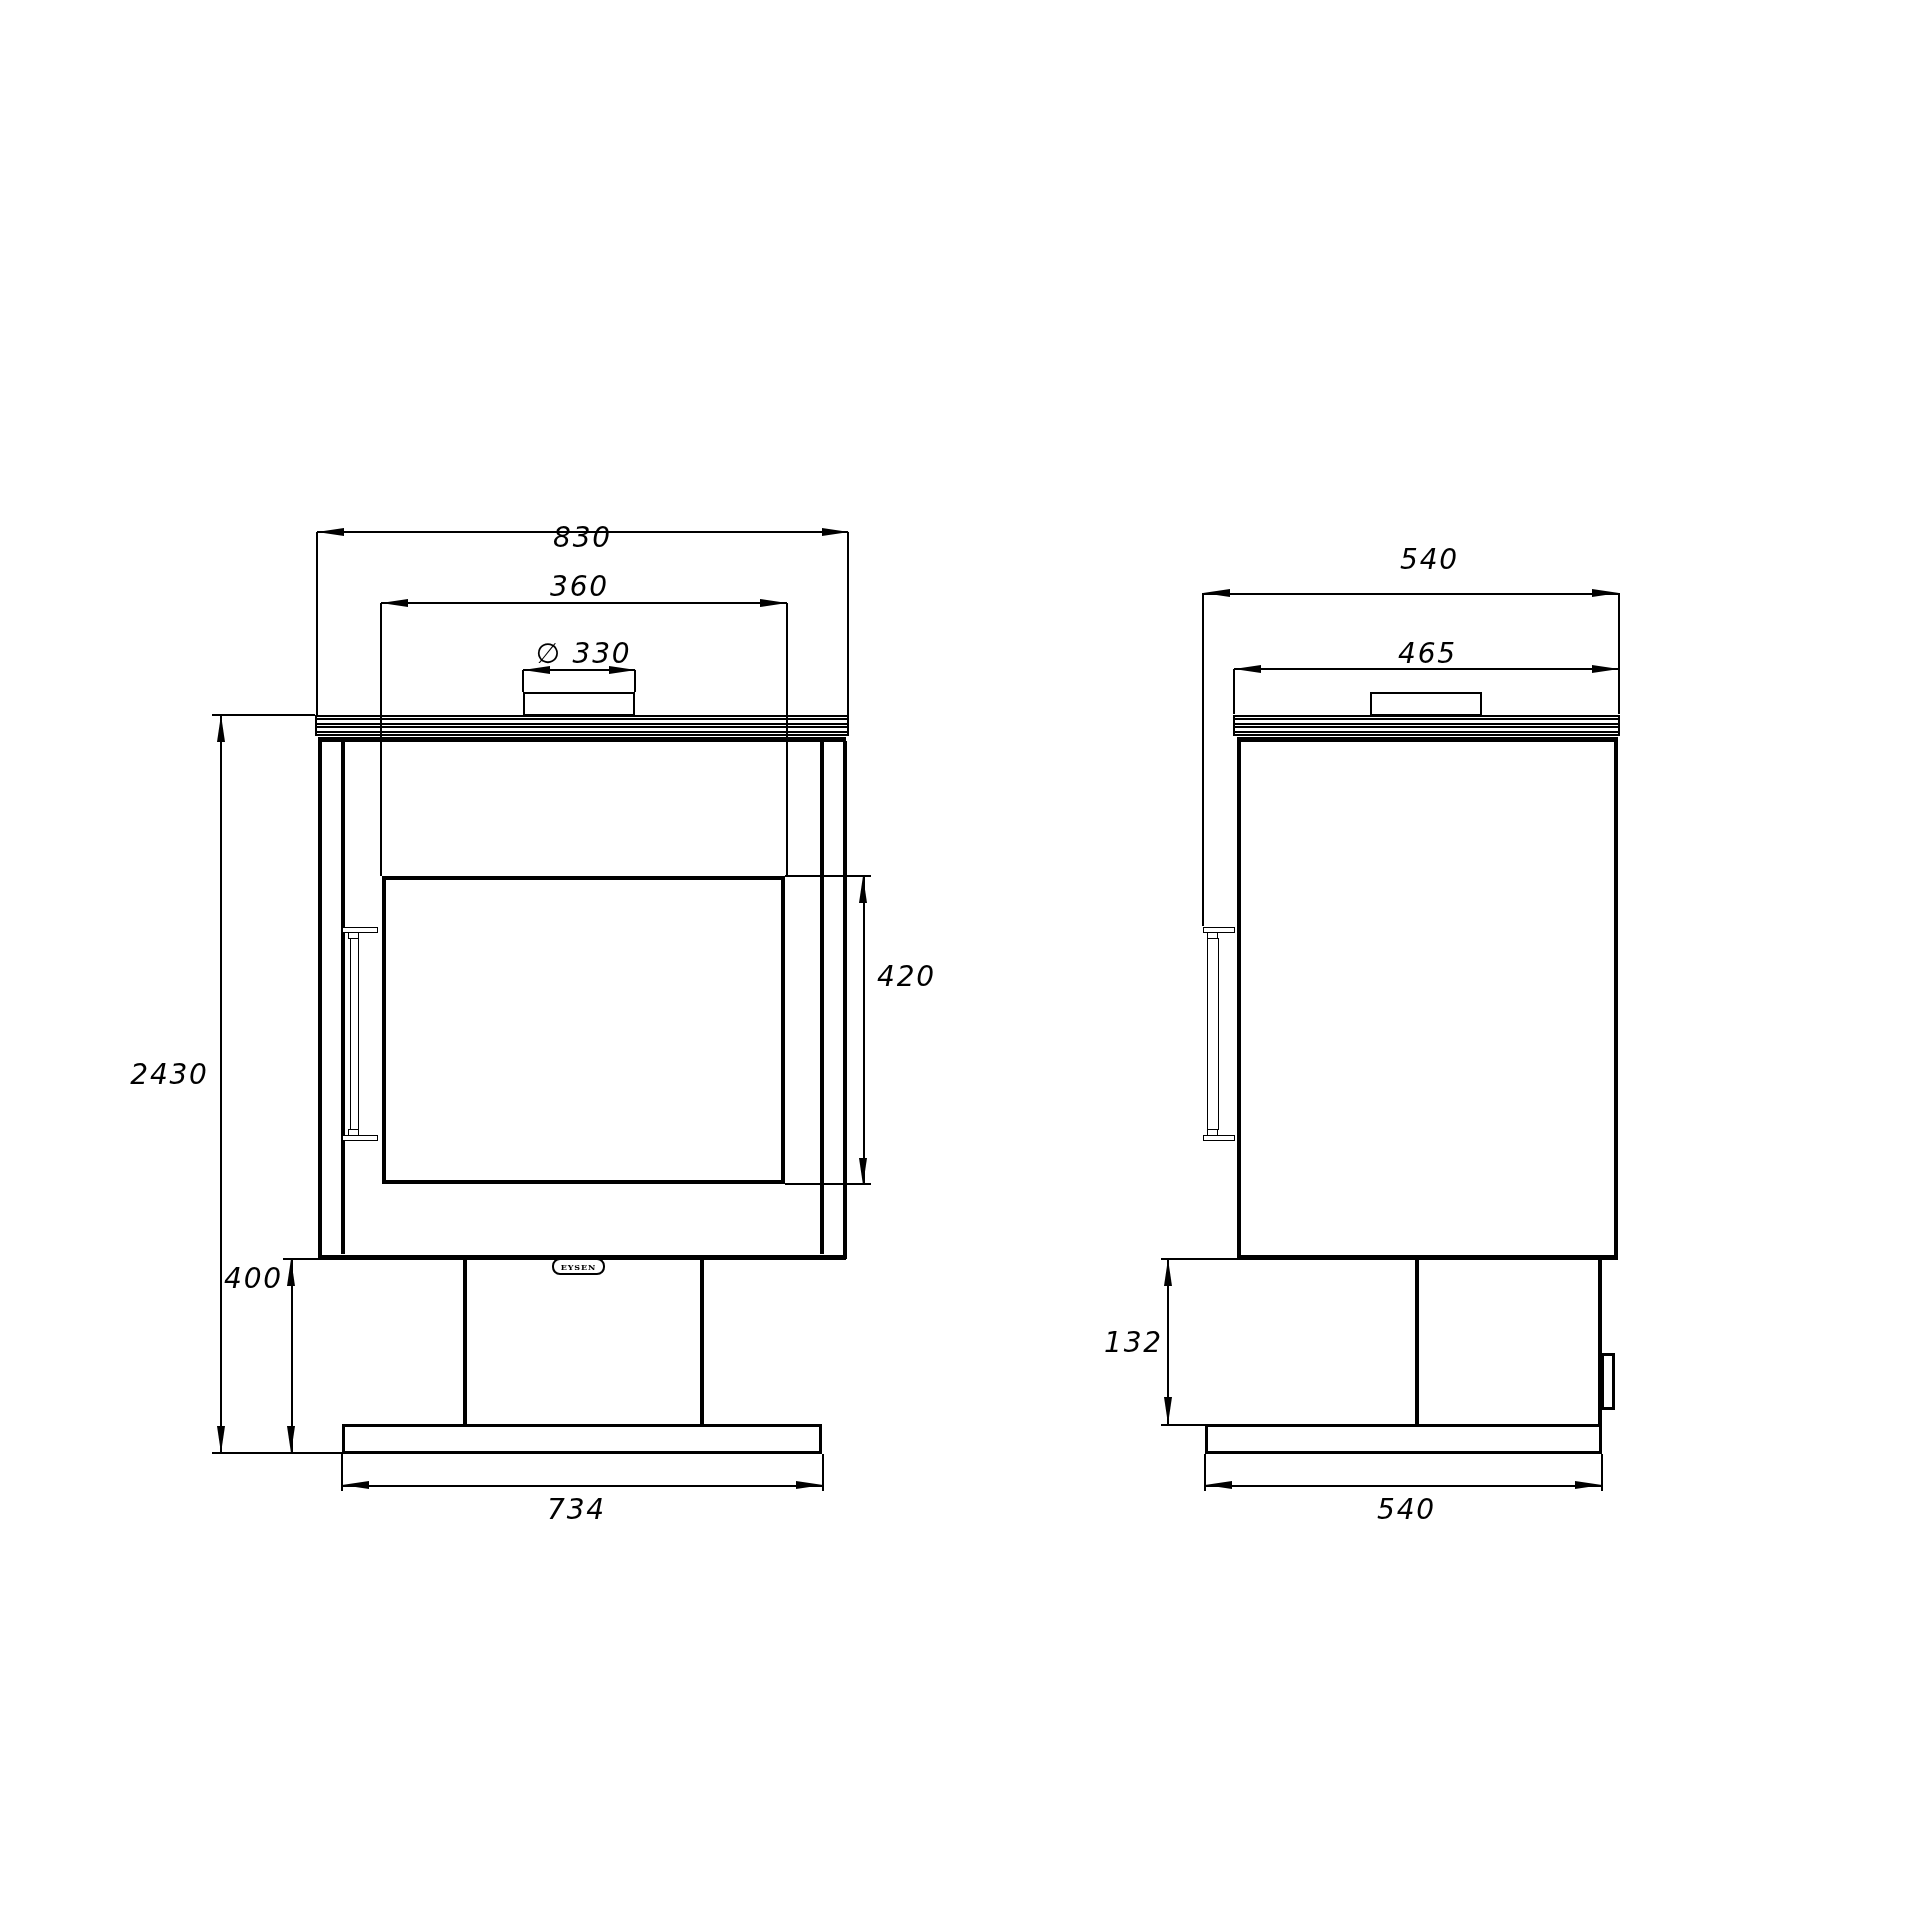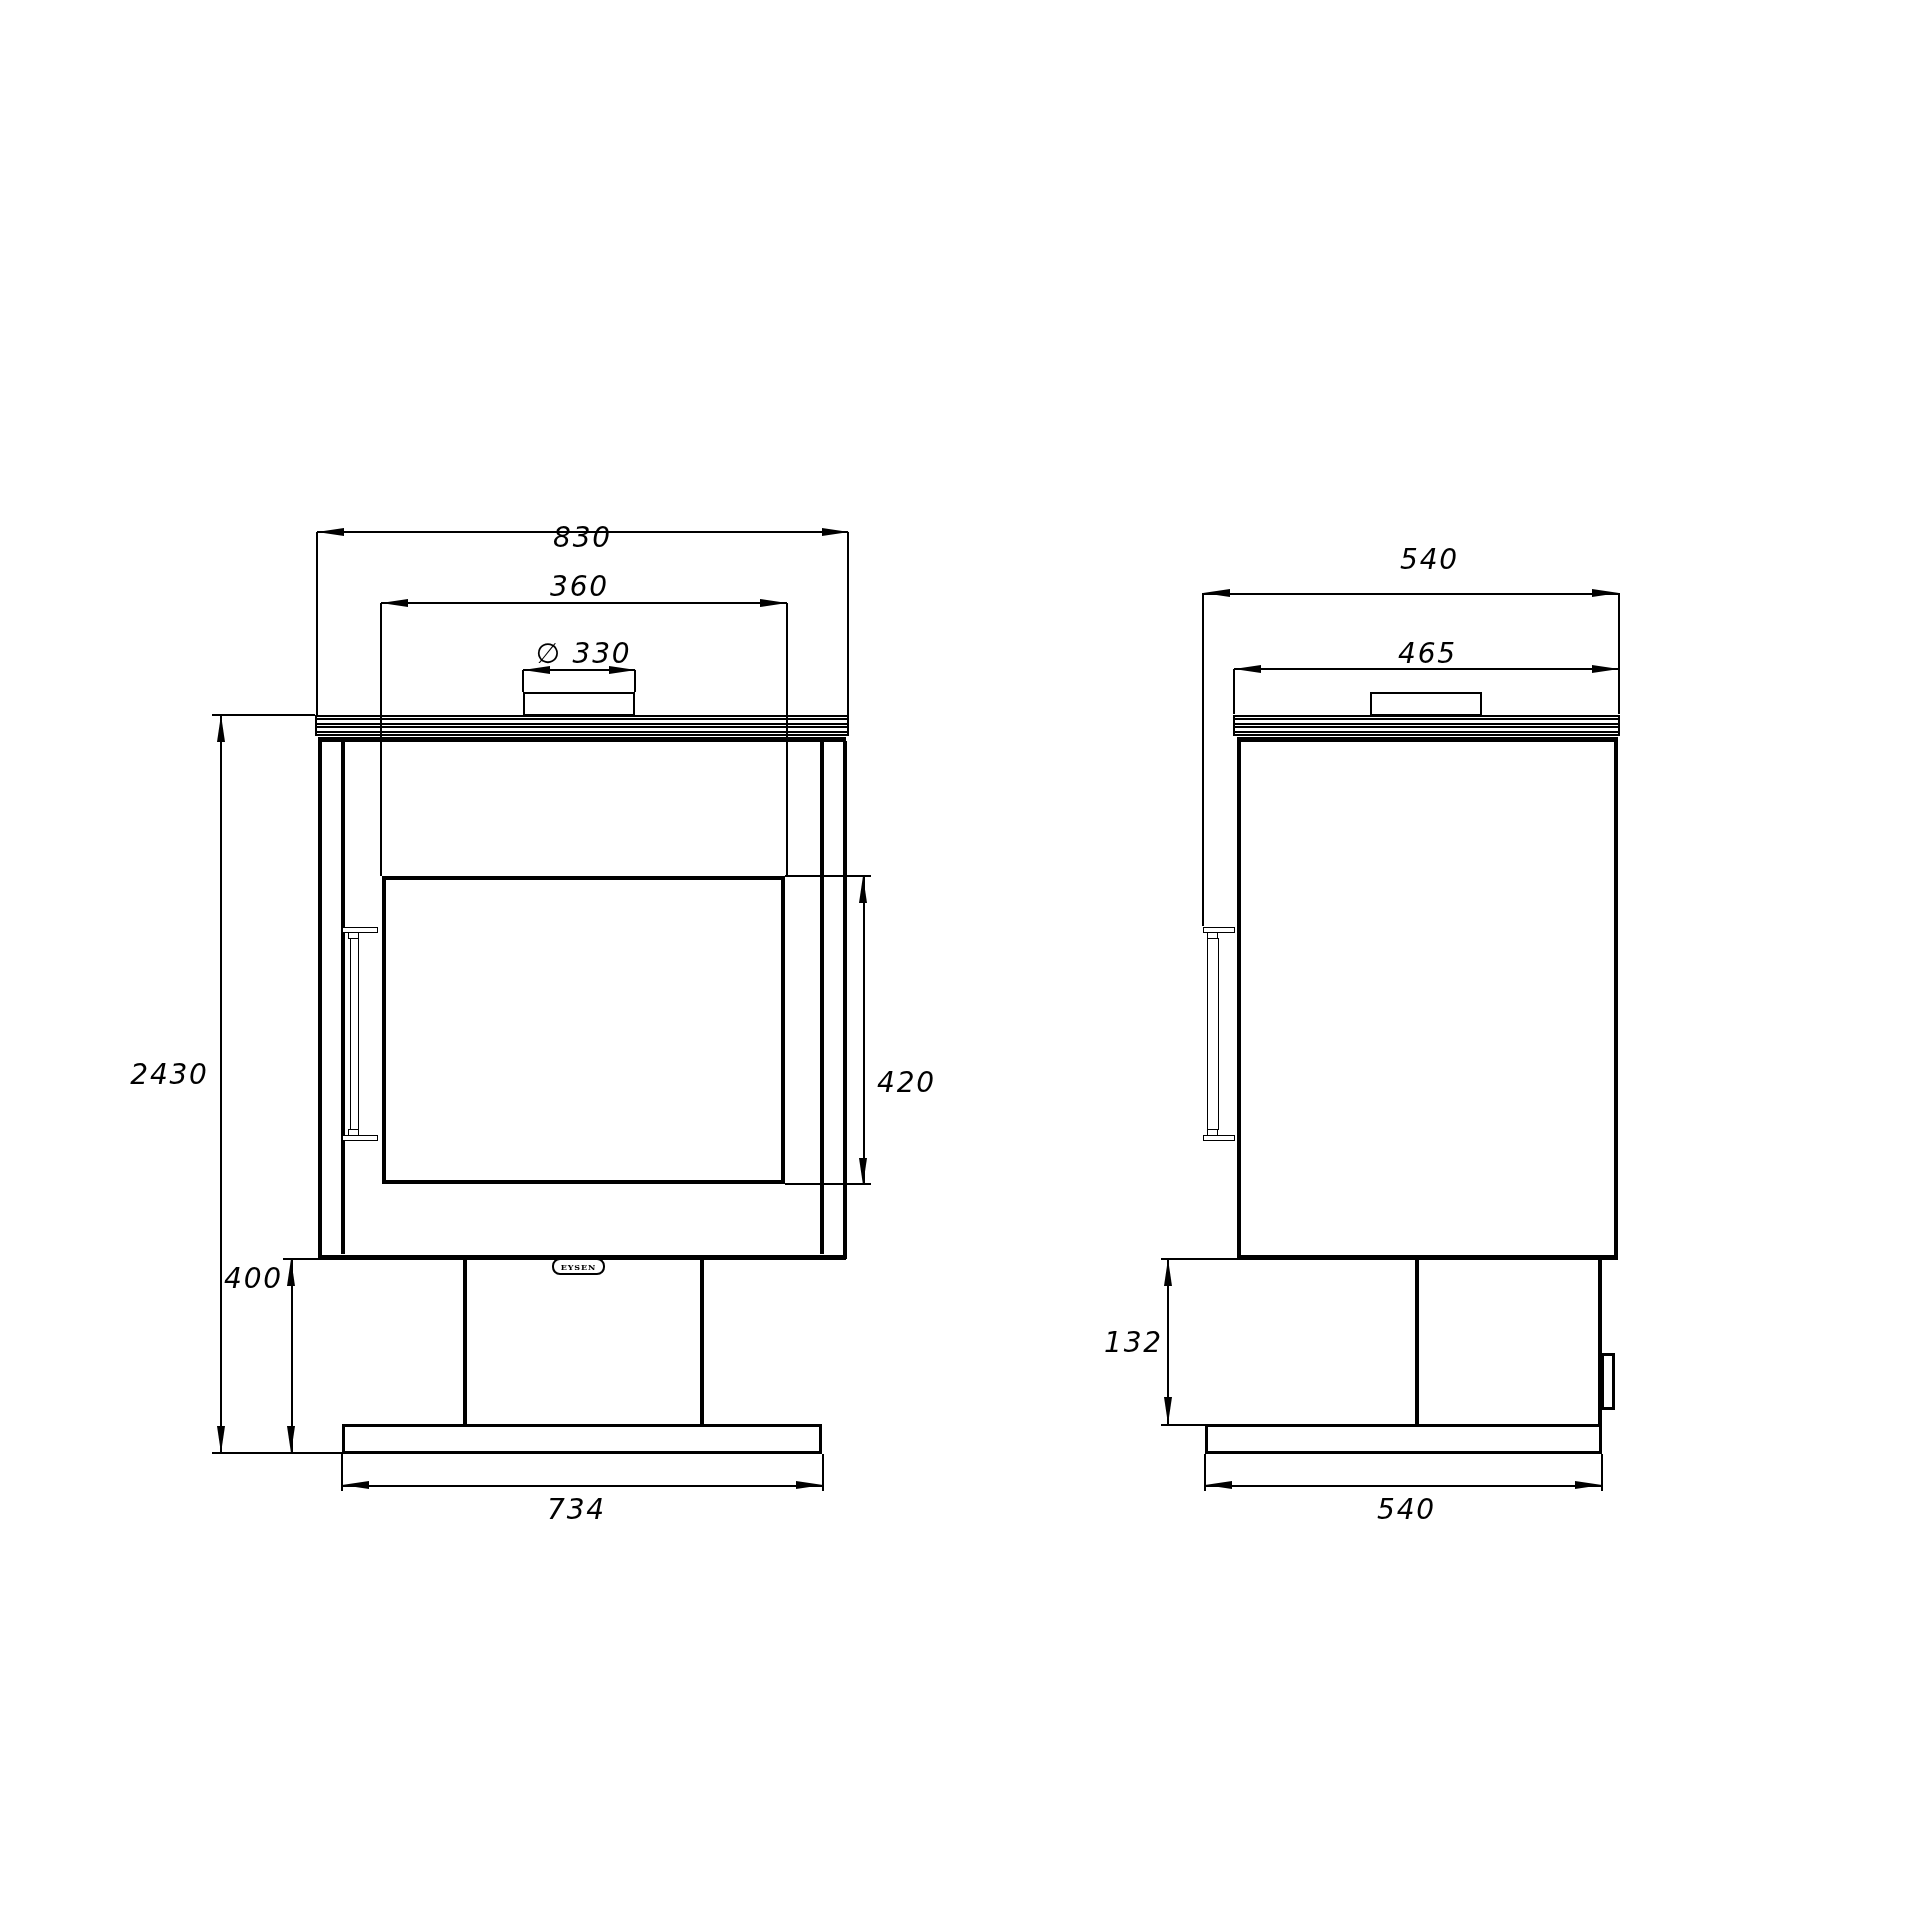--- a/index.html
+++ b/index.html
@@ -82,21 +82,21 @@
     <div class="ln" style="left:634px;top:670px;width:1.8px;height:22px"></div>
     <div class="arr l" style="left:523px;top:666px"></div>
     <div class="arr r" style="left:609px;top:666px"></div>
     <div class="dimtext" style="left:521px;top:637px">∅ 330</div>
 
     <div class="ln" style="left:863px;top:876px;width:1.8px;height:308px"></div>
     <div class="ln" style="left:785px;top:875px;width:86px;height:1.8px"></div>
     <div class="ln" style="left:785px;top:1183px;width:86px;height:1.8px"></div>
     <div class="arr u" style="left:859px;top:876px"></div>
     <div class="arr d" style="left:859px;top:1158px"></div>
-    <div class="dimtext" style="left:844px;top:1066px">420</div>
+    <div class="dimtext" style="left:844px;top:960px">420</div>
 
     <div class="ln" style="left:220px;top:715px;width:1.8px;height:738px"></div>
     <div class="ln" style="left:212px;top:714px;width:103px;height:1.8px"></div>
     <div class="ln" style="left:212px;top:1452px;width:130px;height:1.8px"></div>
     <div class="arr u" style="left:217px;top:715px"></div>
     <div class="arr d" style="left:217px;top:1426px"></div>
     <div class="dimtext" style="left:107px;top:1058px">2430</div>
 
     <div class="ln" style="left:291px;top:1259px;width:1.8px;height:193px"></div>
     <div class="ln" style="left:283px;top:1258px;width:35px;height:1.8px"></div>

